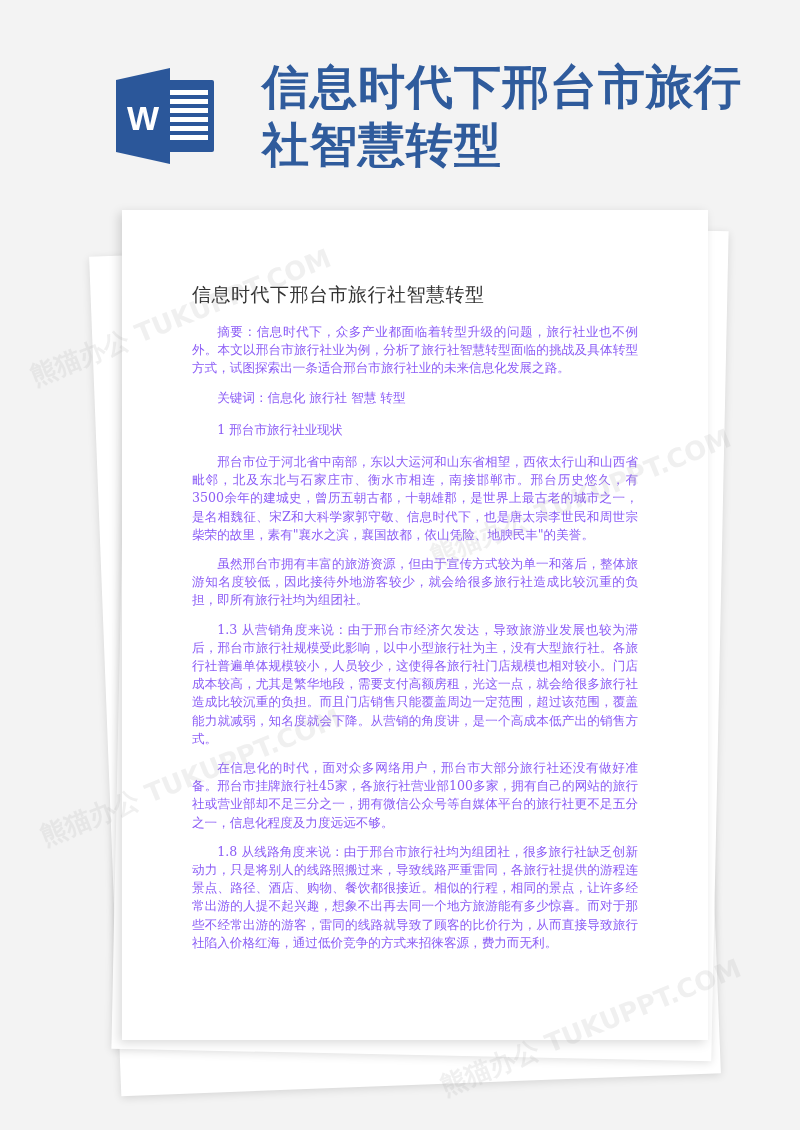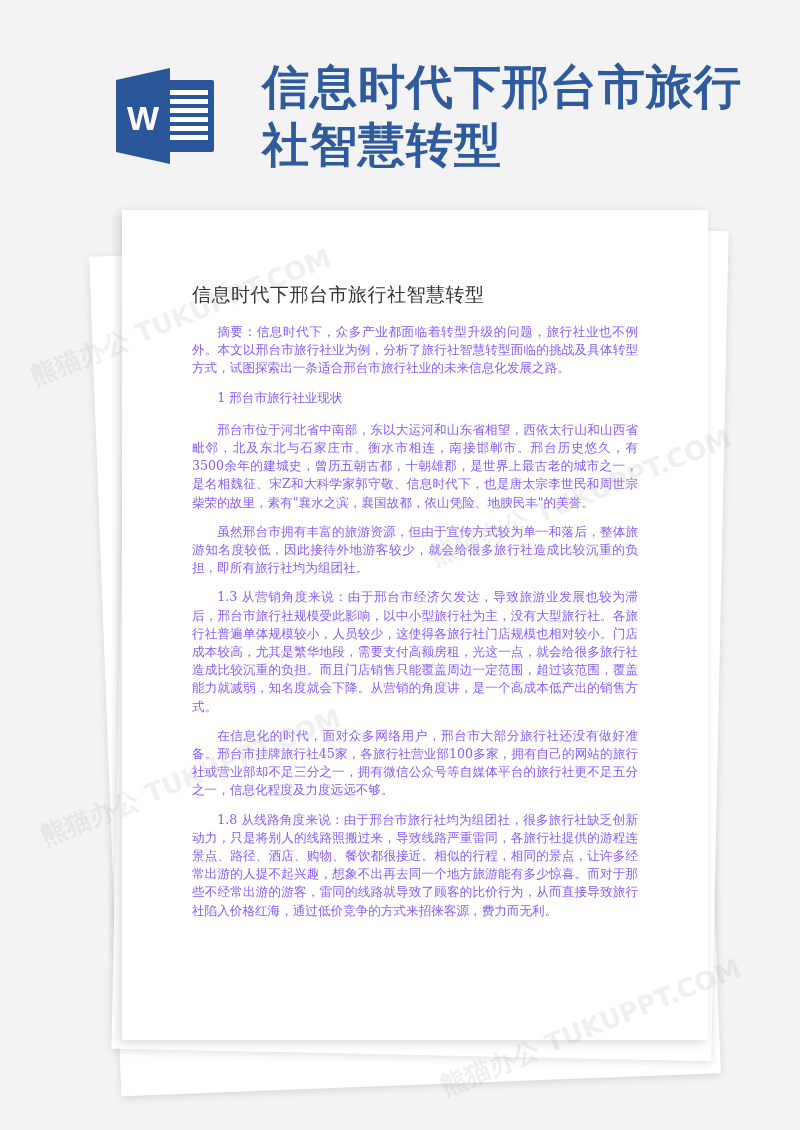--- a/index.html
+++ b/index.html
@@ -63,20 +63,21 @@
   <div class="header-title">信息时代下邢台市旅行社智慧转型</div>
 </div>
 
 <div class="sheet-back s1"></div>
 <div class="sheet-back s2"></div>
 
 <div class="page">
   <div class="doc-title">信息时代下邢台市旅行社智慧转型</div>
   <div class="body-text">
     <p class="para">摘要：信息时代下，众多产业都面临着转型升级的问题，旅行社业也不例外。本文以邢台市旅行社业为例，分析了旅行社智慧转型面临的挑战及具体转型方式，试图探索出一条适合邢台市旅行社业的未来信息化发展之路。</p>
+    <p class="para kw">关键词：信息化 旅行社 智慧 转型</p>
     <p class="para h">1 邢台市旅行社业现状</p>
     <p class="para">邢台市位于河北省中南部，东以大运河和山东省相望，西依太行山和山西省毗邻，北及东北与石家庄市、衡水市相连，南接邯郸市。邢台历史悠久，有3500余年的建城史，曾历五朝古都，十朝雄郡，是世界上最古老的城市之一，是名相魏征、宋Z和大科学家郭守敬、信息时代下，也是唐太宗李世民和周世宗柴荣的故里，素有"襄水之滨，襄国故都，依山凭险、地腴民丰"的美誉。</p>
     <p class="para">虽然邢台市拥有丰富的旅游资源，但由于宣传方式较为单一和落后，整体旅游知名度较低，因此接待外地游客较少，就会给很多旅行社造成比较沉重的负担，即所有旅行社均为组团社。</p>
     <p class="para">1.3 从营销角度来说：由于邢台市经济欠发达，导致旅游业发展也较为滞后，邢台市旅行社规模受此影响，以中小型旅行社为主，没有大型旅行社。各旅行社普遍单体规模较小，人员较少，这使得各旅行社门店规模也相对较小。门店成本较高，尤其是繁华地段，需要支付高额房租，光这一点，就会给很多旅行社造成比较沉重的负担。而且门店销售只能覆盖周边一定范围，超过该范围，覆盖能力就减弱，知名度就会下降。从营销的角度讲，是一个高成本低产出的销售方式。</p>
     <p class="para">在信息化的时代，面对众多网络用户，邢台市大部分旅行社还没有做好准备。邢台市挂牌旅行社45家，各旅行社营业部100多家，拥有自己的网站的旅行社或营业部却不足三分之一，拥有微信公众号等自媒体平台的旅行社更不足五分之一，信息化程度及力度远远不够。</p>
     <p class="para">1.8 从线路角度来说：由于邢台市旅行社均为组团社，很多旅行社缺乏创新动力，只是将别人的线路照搬过来，导致线路严重雷同，各旅行社提供的游程连景点、路径、酒店、购物、餐饮都很接近。相似的行程，相同的景点，让许多经常出游的人提不起兴趣，想象不出再去同一个地方旅游能有多少惊喜。而对于那些不经常出游的游客，雷同的线路就导致了顾客的比价行为，从而直接导致旅行社陷入价格红海，通过低价竞争的方式来招徕客源，费力而无利。</p>
   </div>
 </div>
 
 <div class="watermark" style="left:20px;top:300px;">熊猫办公 TUKUPPT.COM</div>

